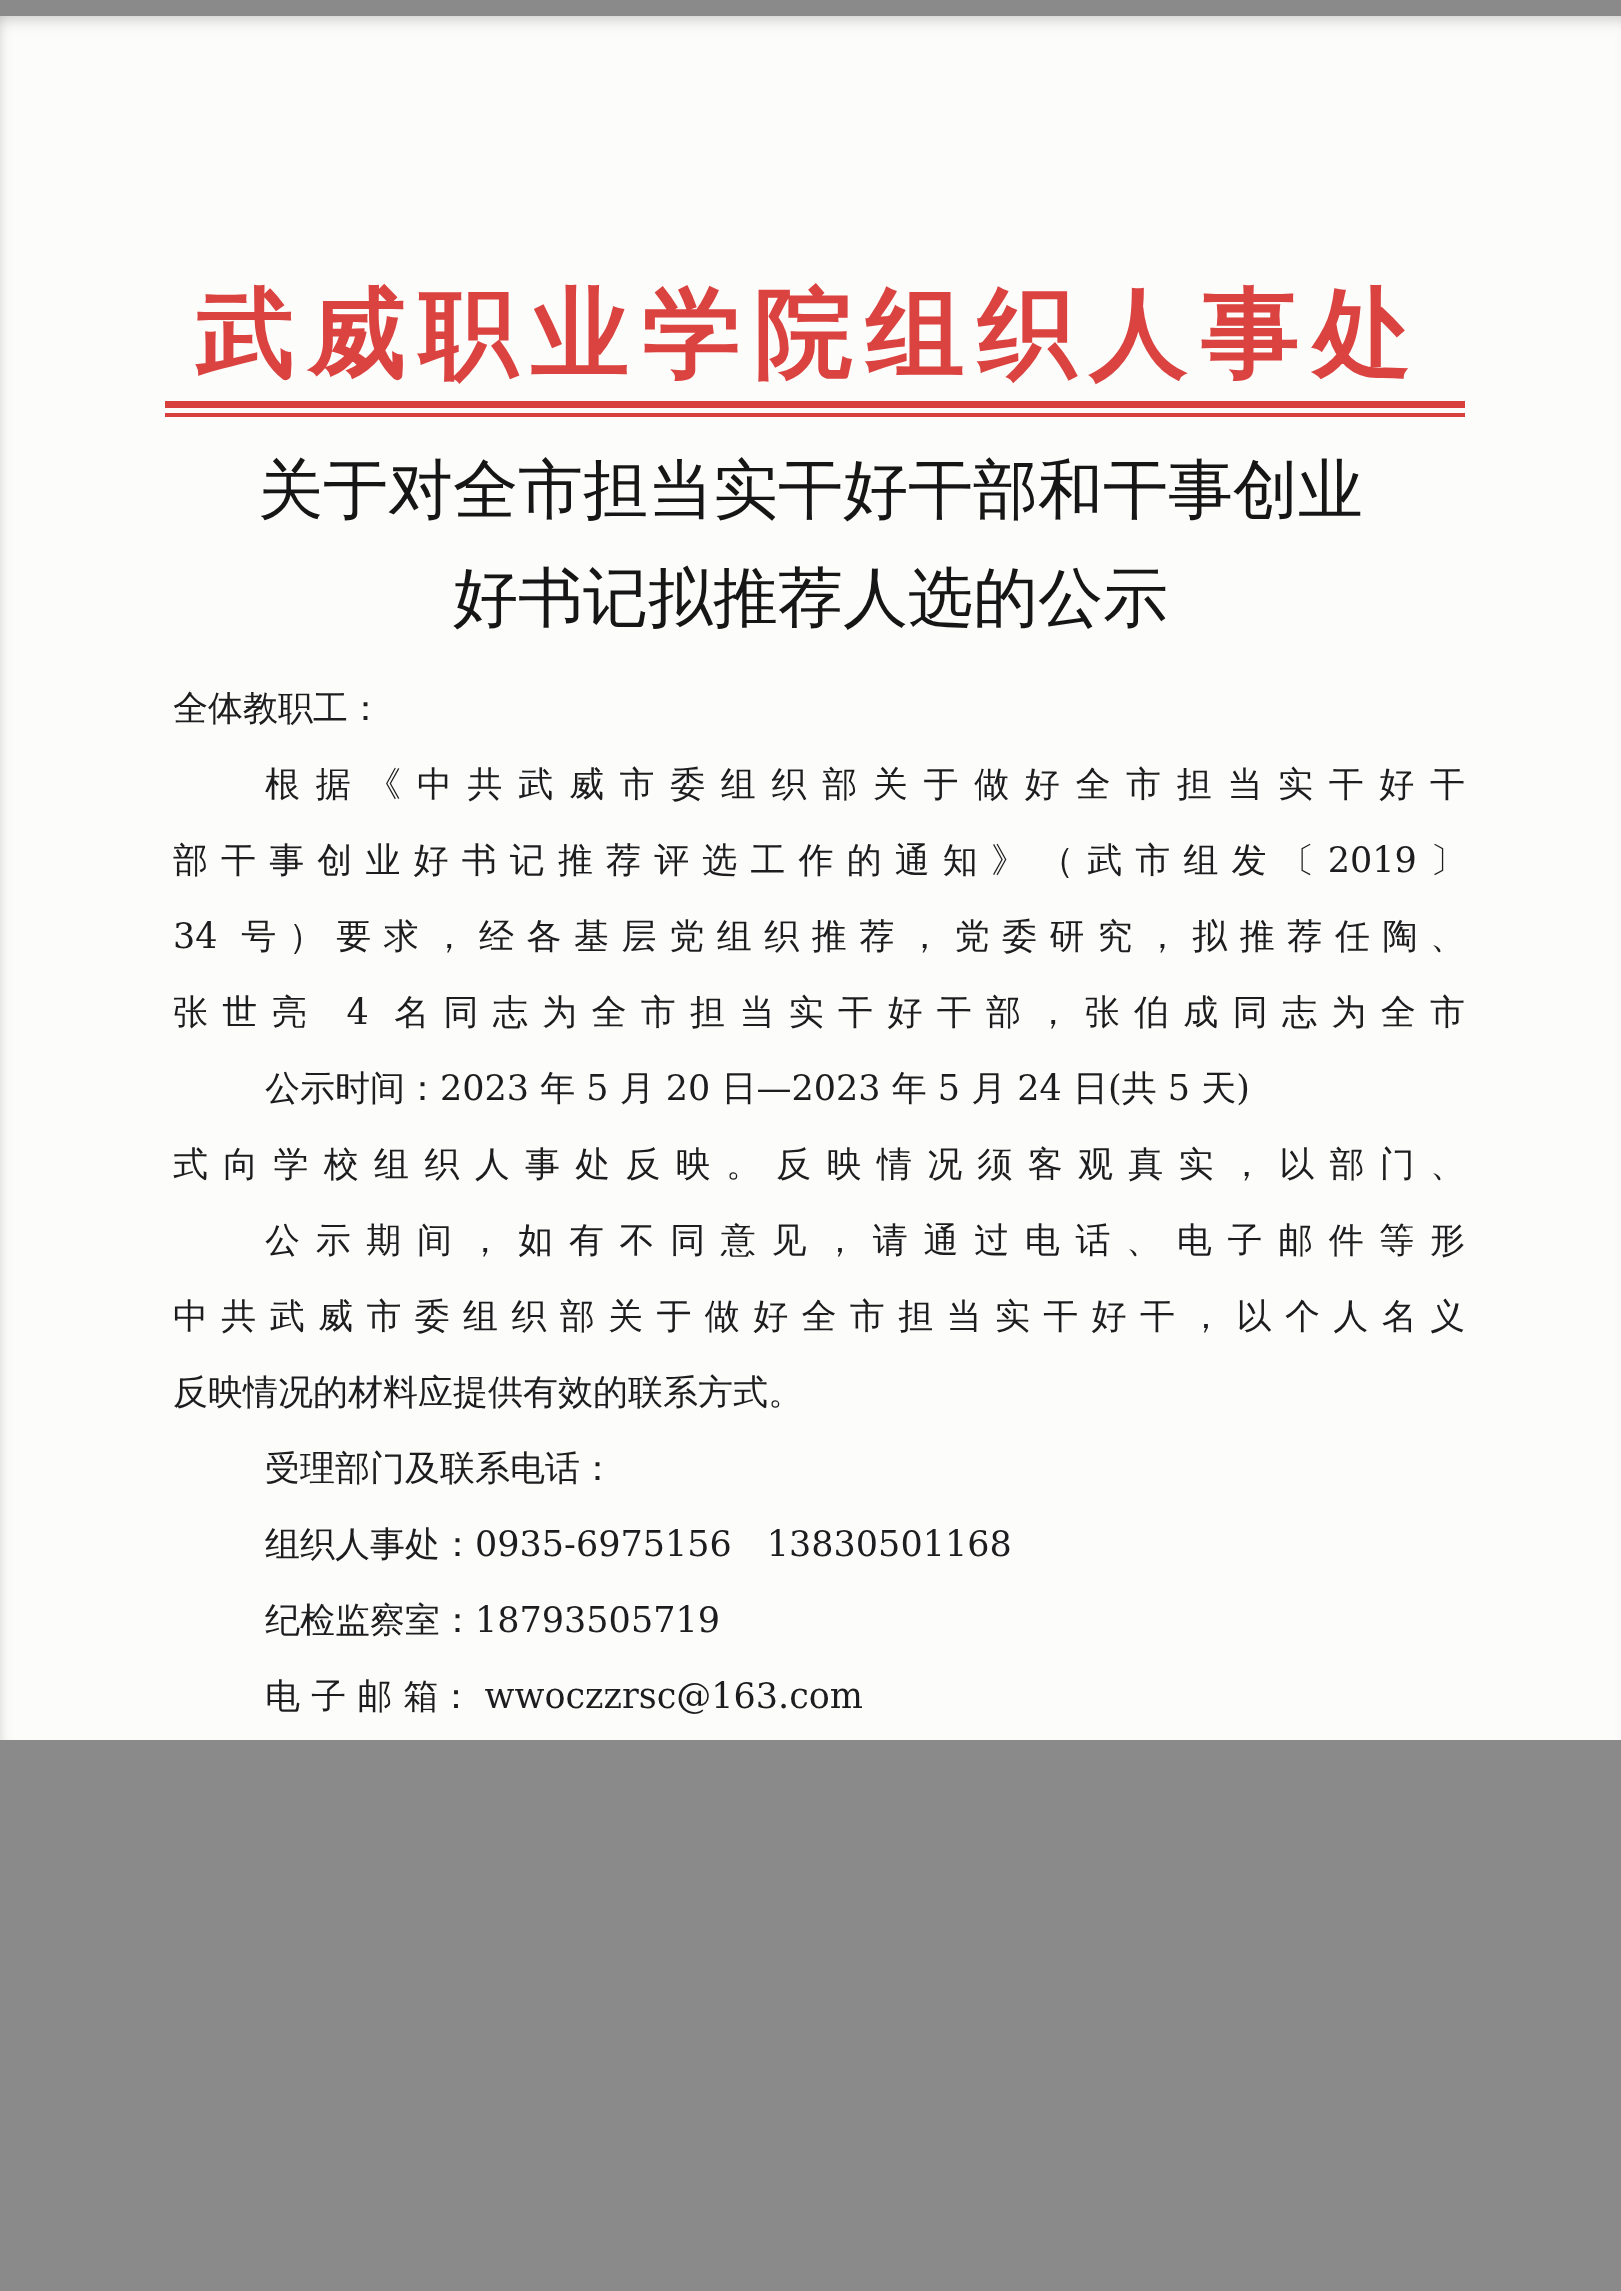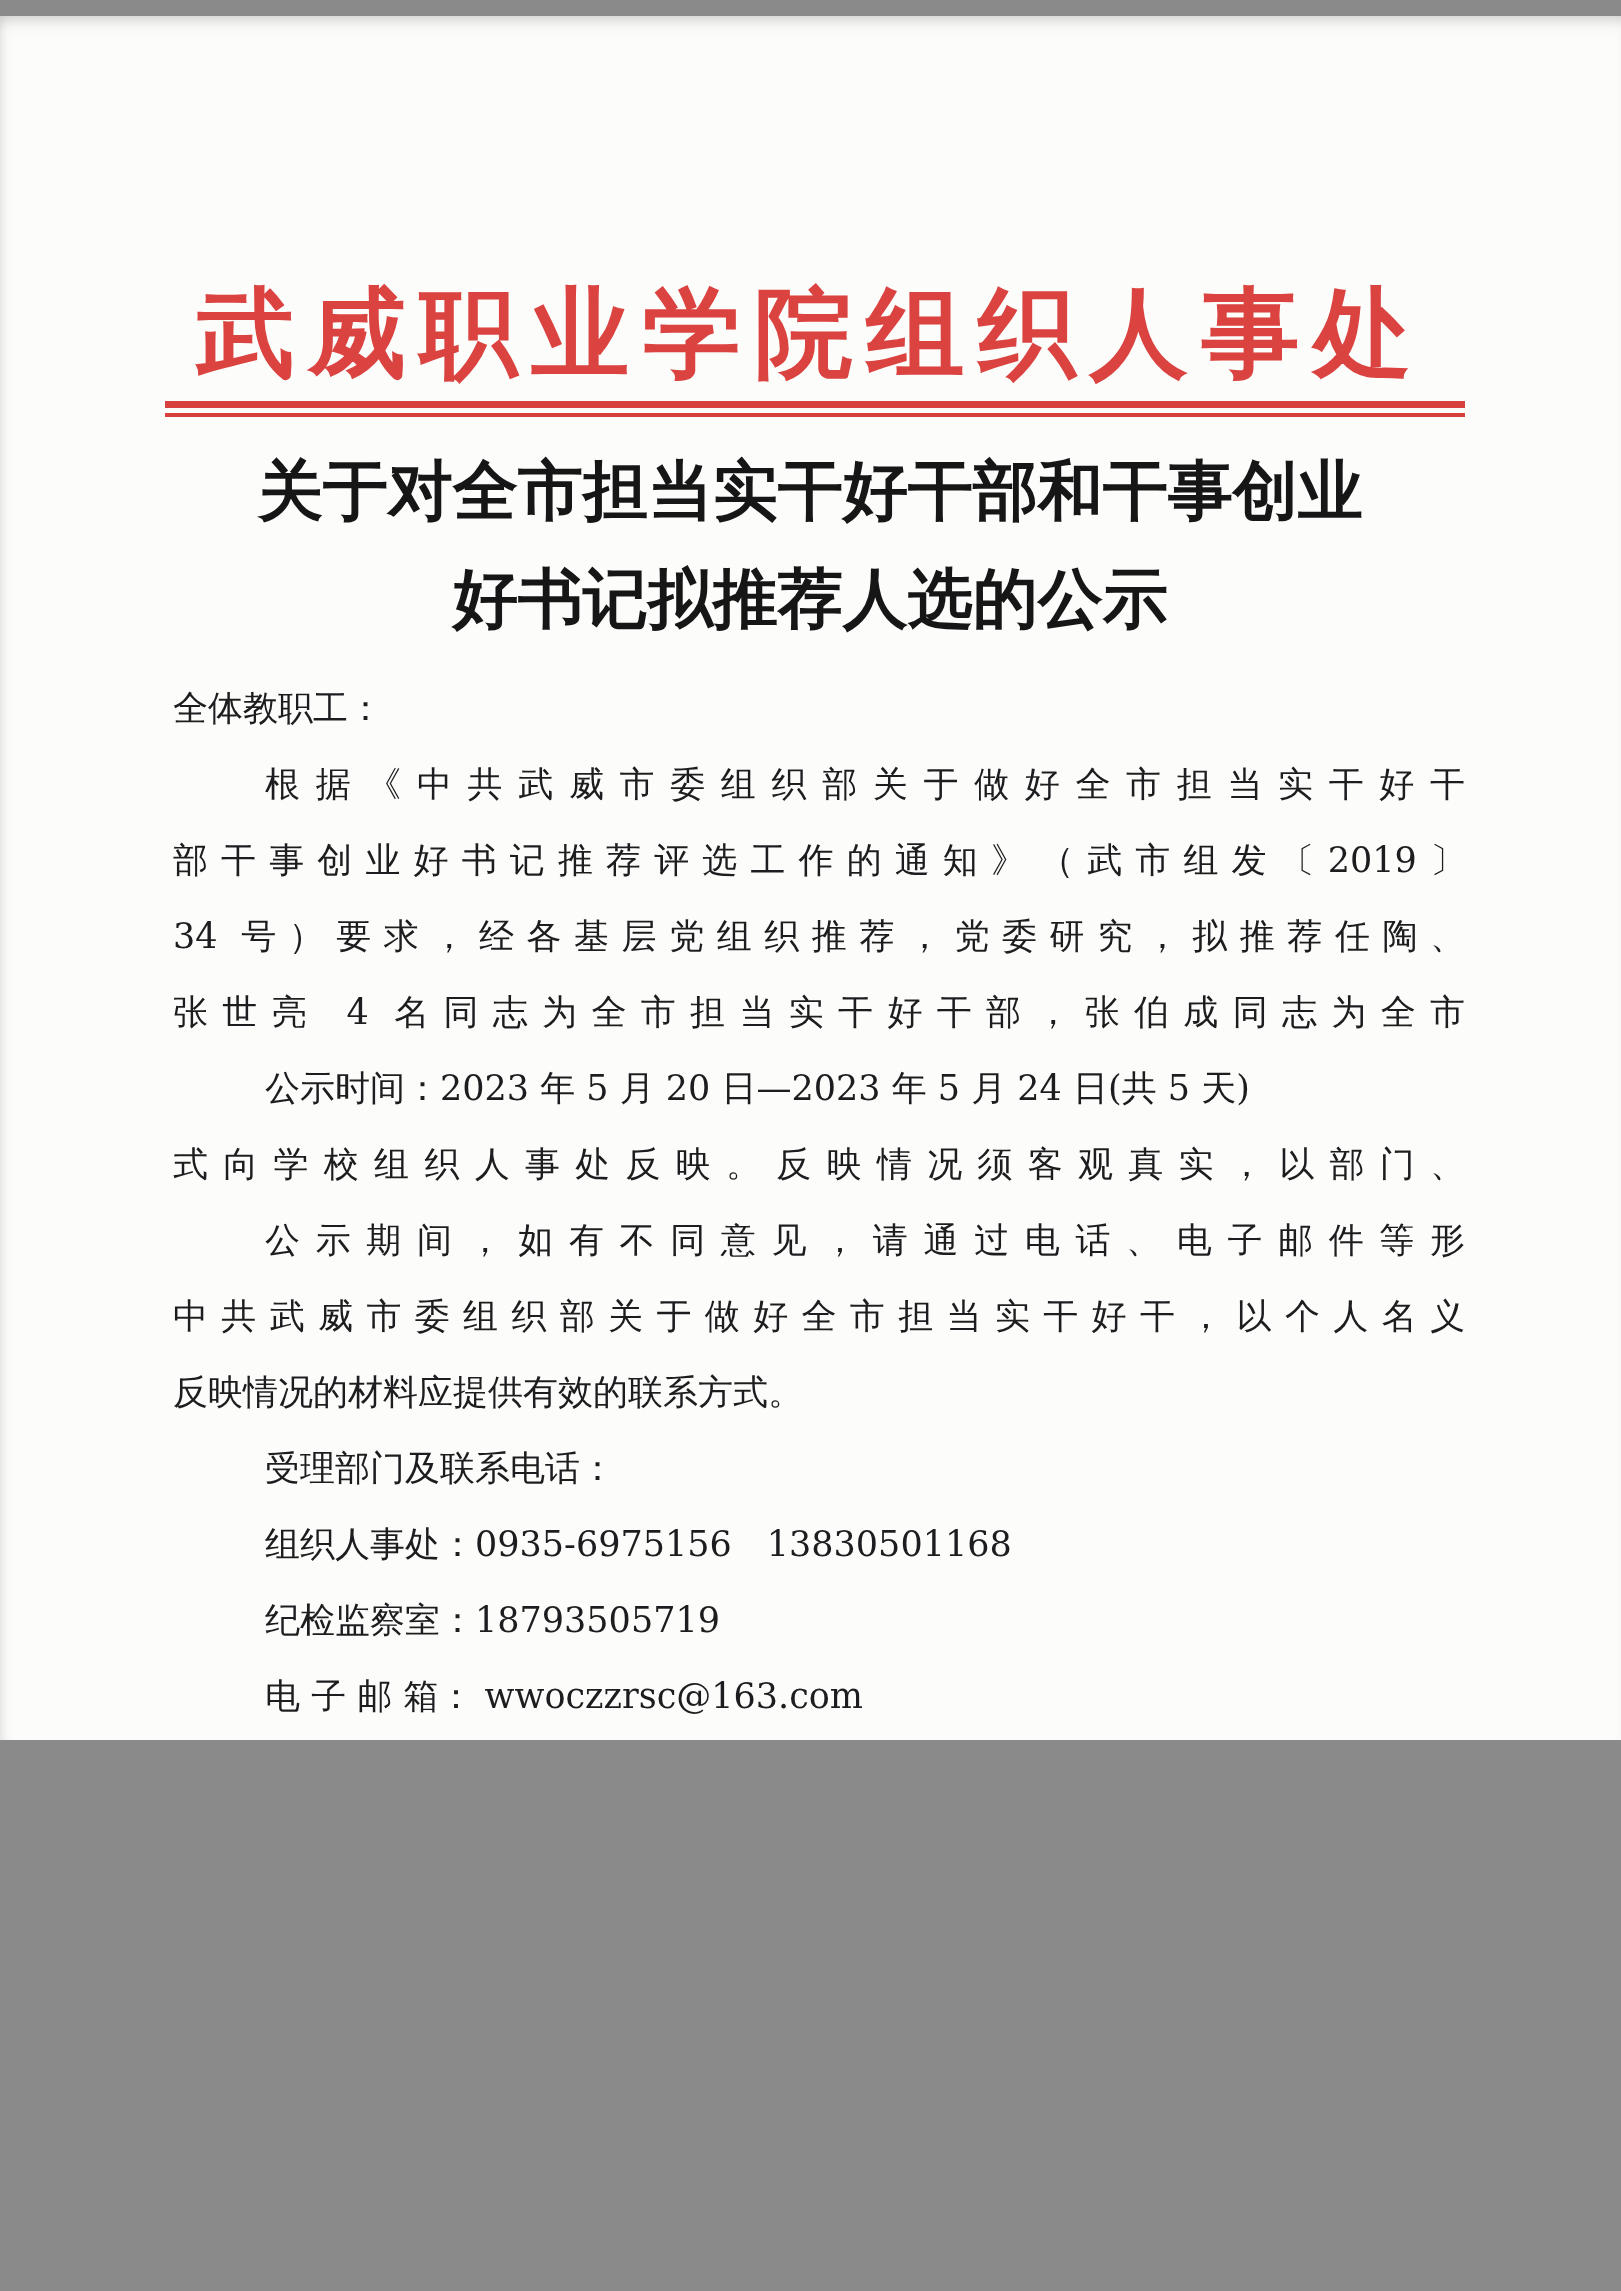--- a/index.html
+++ b/index.html
@@ -28,21 +28,21 @@
   .rule-top{top:385px;}
   .rule-top .bar-a{height:6.9px;margin-bottom:4.9px;}
   .rule-top .bar-b{height:3.9px;}
   .rule-bottom{top:2063px;}
   .rule-bottom .bar-a{height:3.9px;margin-bottom:4.9px;}
   .rule-bottom .bar-b{height:5.9px;}
   
   .doc-title{
     position:absolute;top:420px;left:137px;right:137px;
     text-align:center;
-    font-size:65px;font-weight:700;
+    font-size:65px;font-weight:400;
     line-height:108px;
     color:#161617;
   }
   
   .body-text{
     position:absolute;top:654px;left:173px;width:1292px;
     font-size:35px;
     line-height:76px;
   }
   .ln{white-space:nowrap;height:76px;}

